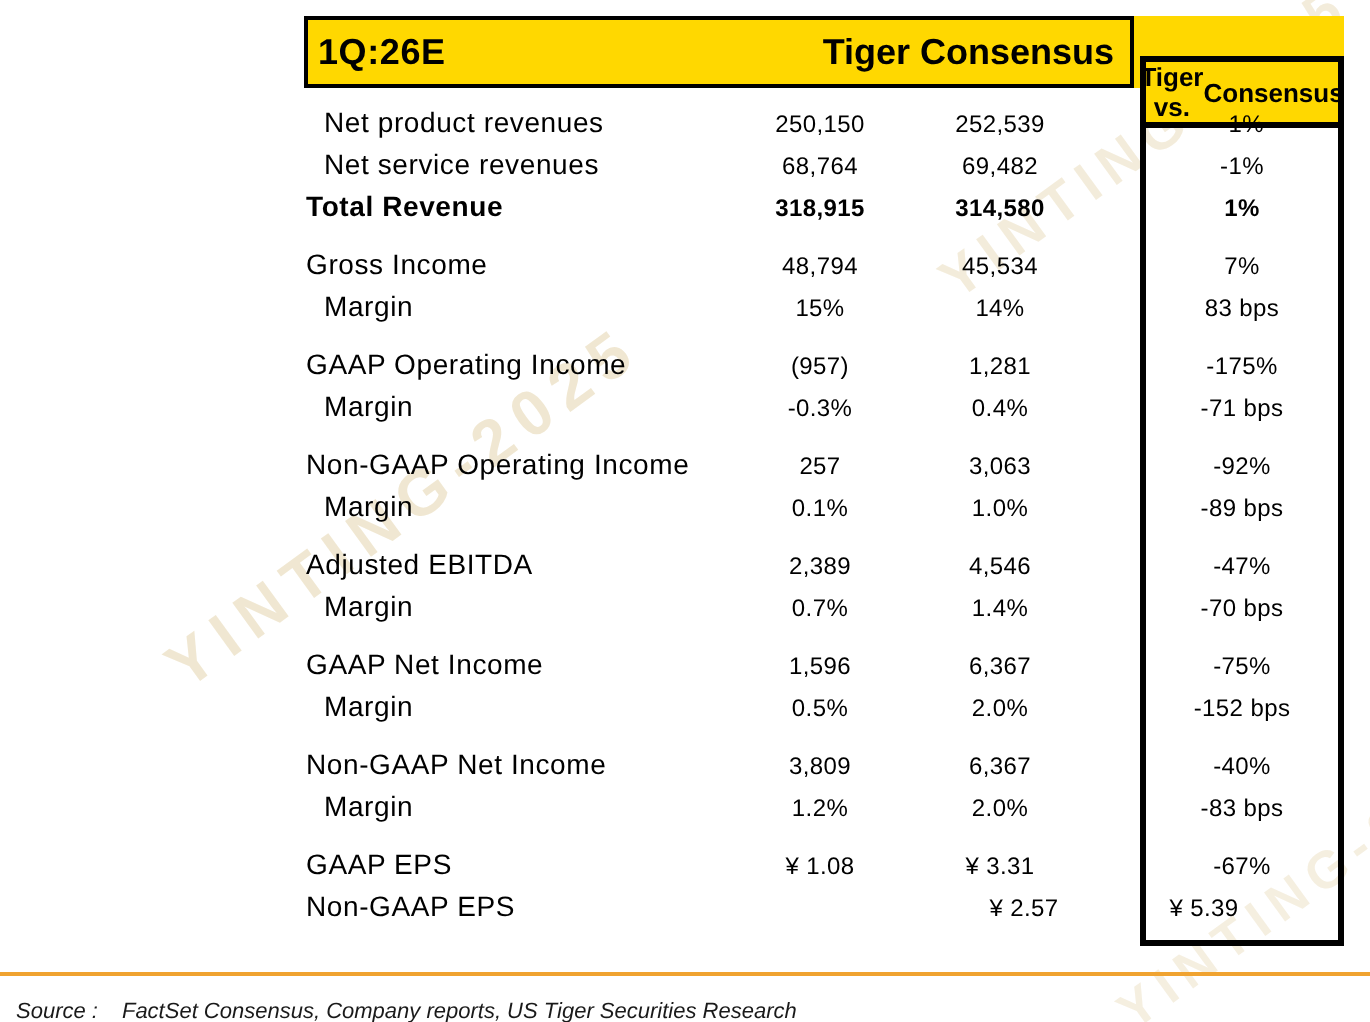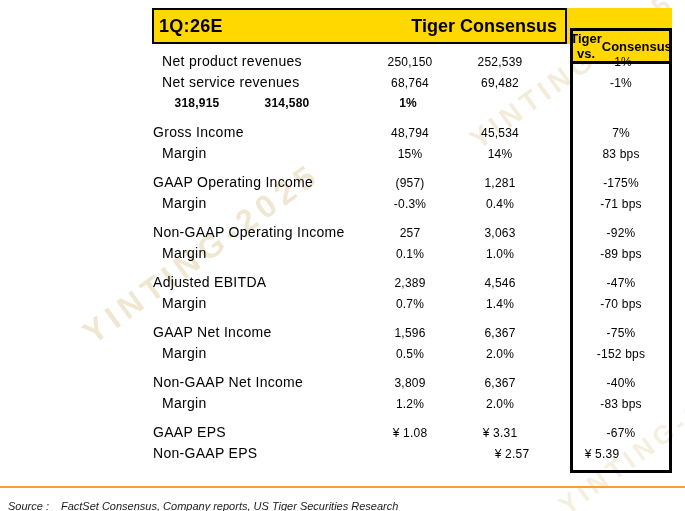--- a/index.html
+++ b/index.html
@@ -89,20 +89,21 @@
             <span class="cell-vs">-1%</span>
           </div>
           <div class="row indent">
             <span class="label">Net service revenues</span>
             <span class="cell-tiger">68,764</span>
             <span class="cell-cons">69,482</span>
             <span class="spacer"></span>
             <span class="cell-vs">-1%</span>
           </div>
           <div class="row bold">
+            <span class="label">Total Revenue</span>
             <span class="cell-tiger">318,915</span>
             <span class="cell-cons">314,580</span>
             <span class="spacer"></span>
             <span class="cell-vs">1%</span>
           </div>
         </div>
         <div class="group">
           <div class="row">
             <span class="label">Gross Income</span>
             <span class="cell-tiger">48,794</span>

